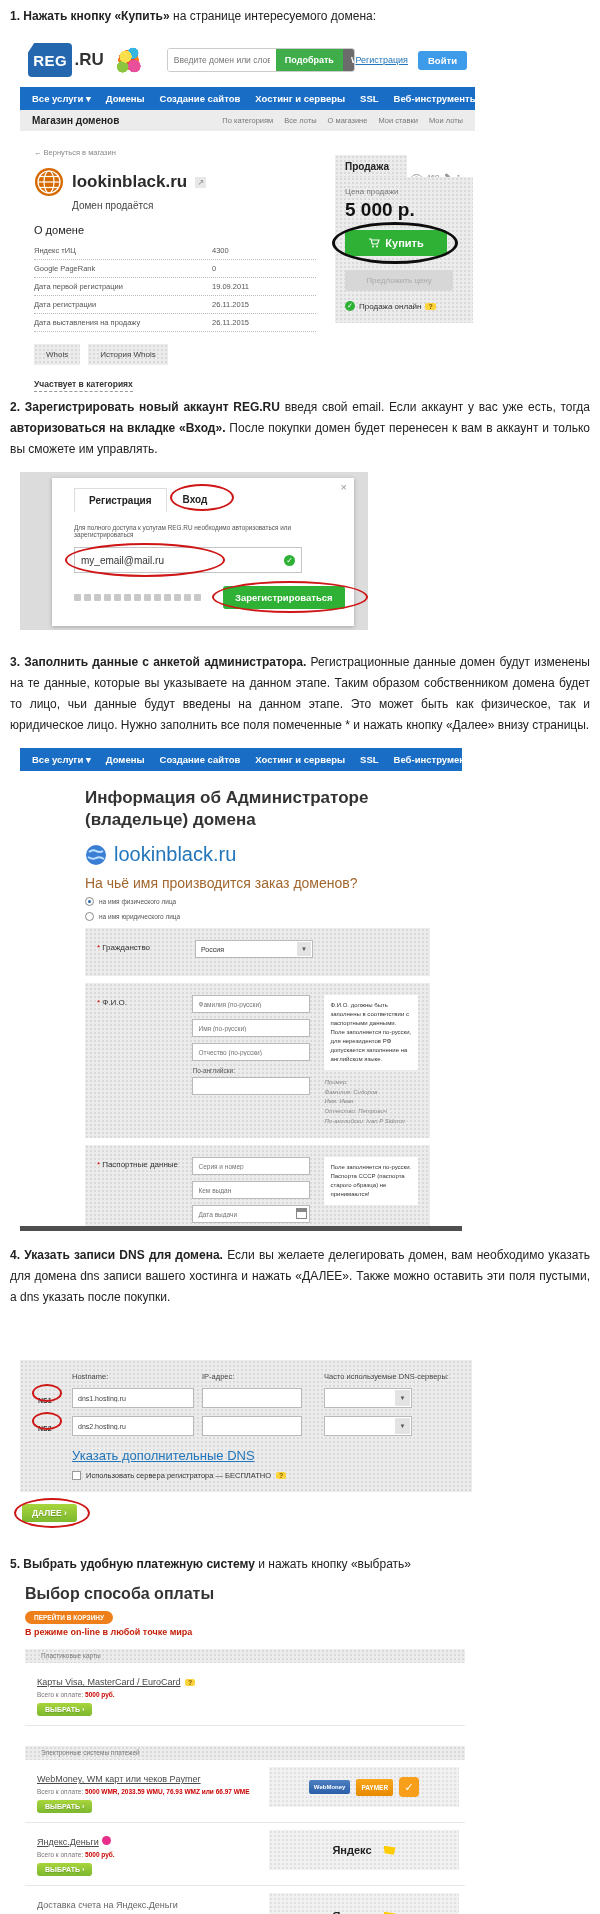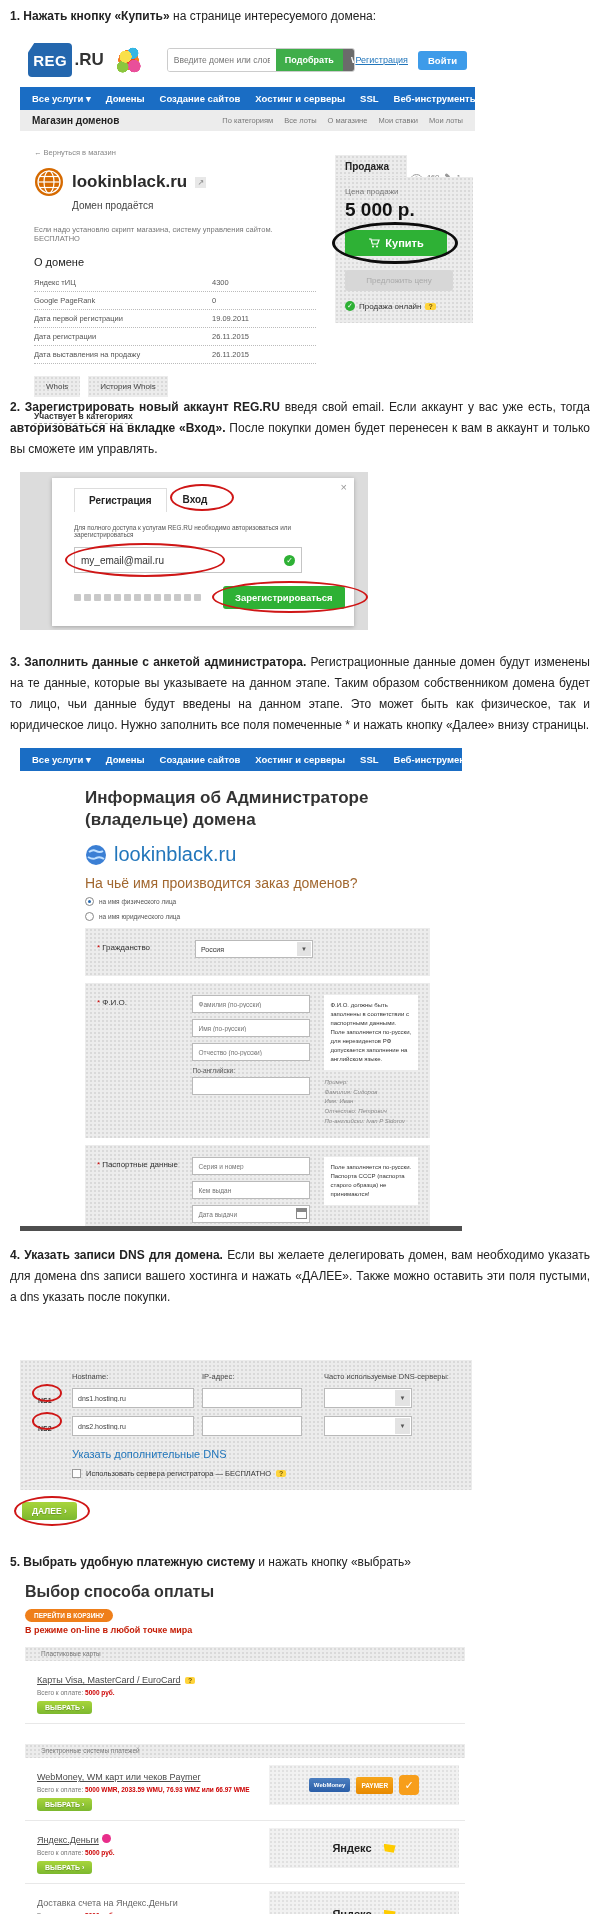--- a/index.html
+++ b/index.html
@@ -141,21 +141,21 @@
   .dns-row { display:flex; align-items:center; margin-bottom:8px; }
   .ns-wrap { position:relative; width:38px; }
   .ns-lbl { font-size:7px; font-weight:bold; color:#333; padding-left:4px; }
   .dns-row input { height:20px; border:1px solid #b9b9b9; background:#fff; font-size:7px; color:#444;
                    padding:0 5px; outline:none; font-family:"Liberation Sans",sans-serif; }
   .dns-host { width:122px; margin-right:8px; }
   .dns-ip { width:100px; margin-right:22px; }
   .dns-sel { position:relative; width:88px; height:20px; border:1px solid #b9b9b9; background:#fff; cursor:pointer; }
   .dns-sel .sel-btn { position:absolute; right:1px; top:1px; bottom:1px; width:15px; background:#e3e3e3;
                       display:flex; align-items:center; justify-content:center; font-size:6px; color:#555; }
-  .dns-more { margin:4px 0 0 38px; font-size:11px; color:#2276bb; cursor:pointer; display:inline-block; }
+  .dns-more { margin:4px 0 0 38px; font-size:13px; color:#2276bb; text-decoration:underline; cursor:pointer; display:inline-block; }
   .dns-chk-row { margin:7px 0 0 38px; display:flex; align-items:center; gap:5px; font-size:7.5px; color:#333; }
   .chkbox { width:9px; height:9px; border:1px solid #999; background:#fdfdfd; cursor:pointer; }
   .next-wrap { position:relative; margin:10px 0 0 22px; width:80px; height:26px; }
   .btn-lime { background:linear-gradient(#a8d53c,#7cb82e); border:0; border-radius:3px; color:#fff;
               font-weight:bold; font-size:8.5px; padding:4px 10px; cursor:pointer; text-shadow:0 1px 1px rgba(0,0,0,0.2); }
 
   
   .pay { margin-left:25px; width:440px; }
   .pay-h { font-size:16px; font-weight:bold; color:#333; margin-top:10px; }
   .btn-cart { margin-top:8px; background:#ef7f1a; border:0; border-radius:8px; color:#fff; font-weight:bold;
@@ -247,21 +247,20 @@
         <ellipse cx="5.5" cy="4" rx="5" ry="3.4" fill="none" stroke="#999" stroke-width="1"></ellipse>
         <circle cx="5.5" cy="4" r="1.4" fill="#999"></circle>
       </svg>
       <span>460</span>
       <svg width="9" height="9" viewBox="0 0 9 9">
         <rect x="1" y="1" width="5" height="3" rx="1" fill="#999" transform="rotate(40 3 2.5)"></rect>
         <line x1="4" y1="4" x2="8" y2="8" stroke="#999" stroke-width="1.4"></line>
       </svg>
       <span>1</span>
     </div>
-    <div class="promo">Если надо установлю скрипт магазина, систему управления сайтом. БЕСПЛАТНО</div>
     <div class="about-h">О домене</div>
     <div class="d-table">
       <div class="d-row">
           <span class="lbl">Яндекс тИЦ</span>
           <span>4300</span>
         </div>
       <div class="d-row">
           <span class="lbl">Google PageRank</span>
           <span>0</span>
         </div>

